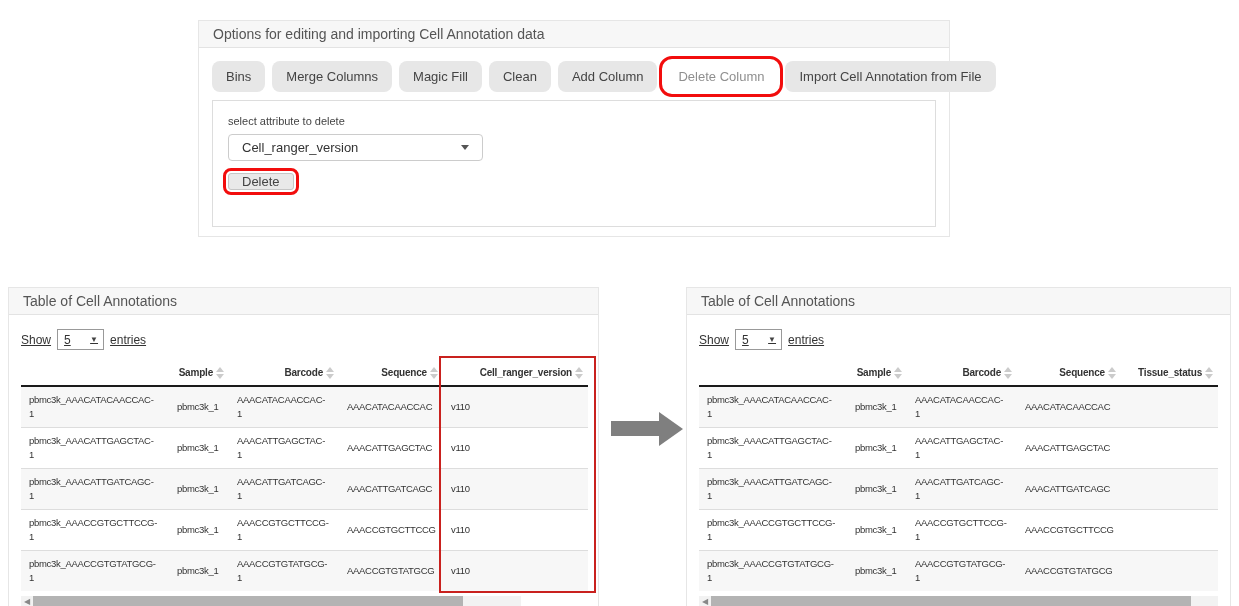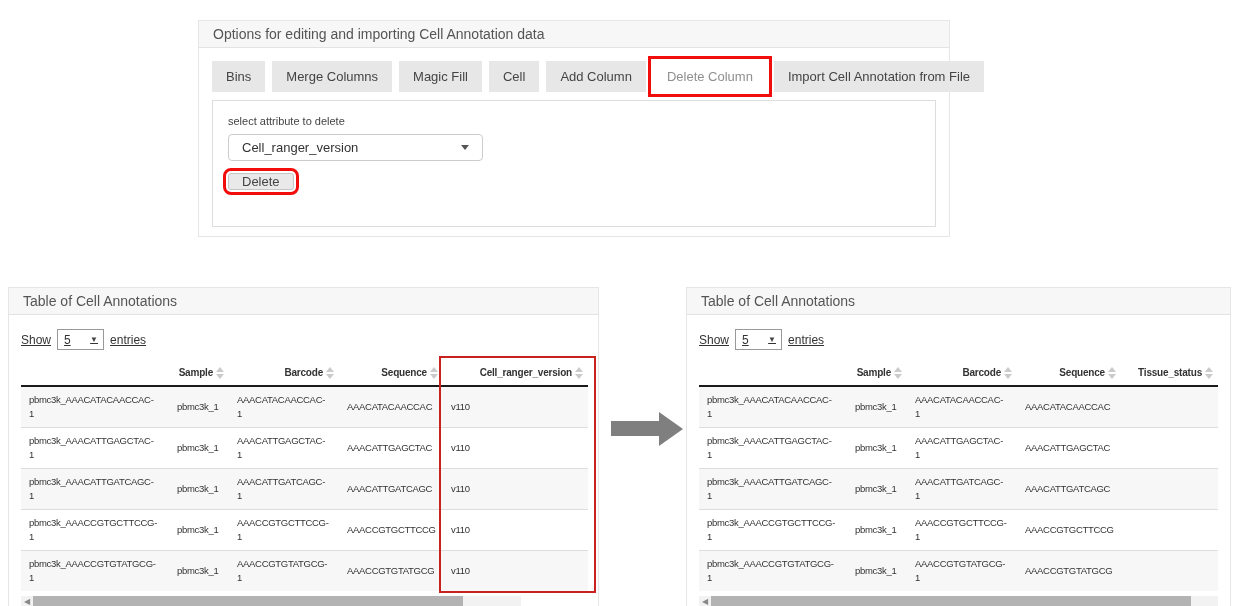--- a/index.html
+++ b/index.html
@@ -16,21 +16,21 @@
     height:27px; line-height:26px; background:#f7f7f7;
     border-bottom:1px solid #e3e3e3; color:#555; font-size:14px;
     padding:0 14px; white-space:nowrap; overflow:hidden;
   }
 
   
   #options-panel { left:198px; top:20px; width:752px; padding-bottom:9px; }
   .tabs { display:flex; gap:7px; margin:13px 13px 8px 13px; }
   .tab {
     background:#e7e7e7; color:#444; font-size:13px; padding:8px 14px;
-    cursor:default; white-space:nowrap;
+    cursor:default; white-space:nowrap;border-radius:8px;
   }
   .tab.active { background:#fff; color:#8f8f8f; }
   .highlight-red { outline:3px solid var(--highlight-red, #f20d0d); outline-offset:2px; }
   .tab-content {
     margin:0 13px; border:1px solid #ddd; height:127px; padding:14px 15px;
   }
   .field-label { font-size:11px; color:#444; margin-bottom:7px; }
   .select-box {
     width:255px; height:27px; border:1px solid #ccc; border-radius:4px;
     background:#fff; display:flex; align-items:center; justify-content:space-between;
@@ -123,21 +123,21 @@
 <body>
 
 <div class="stage">
 
   <div class="panel" id="options-panel">
     <div class="panel-header">Options for editing and importing Cell Annotation data</div>
     <div class="tabs" id="tabbar">
         <div class="tab">Bins</div>
         <div class="tab">Merge Columns</div>
         <div class="tab">Magic Fill</div>
-        <div class="tab">Cell</div>
+        <div class="tab">Clean</div>
         <div class="tab">Add Column</div>
         <div class="tab active highlight-red">Delete Column</div>
         <div class="tab">Import Cell Annotation from File</div>
       </div>
     <div class="tab-content">
       <div class="field-label">select attribute to delete</div>
       <div class="select-box">
         <span>Cell_ranger_version</span>
         <span class="select-caret"></span>
       </div>

